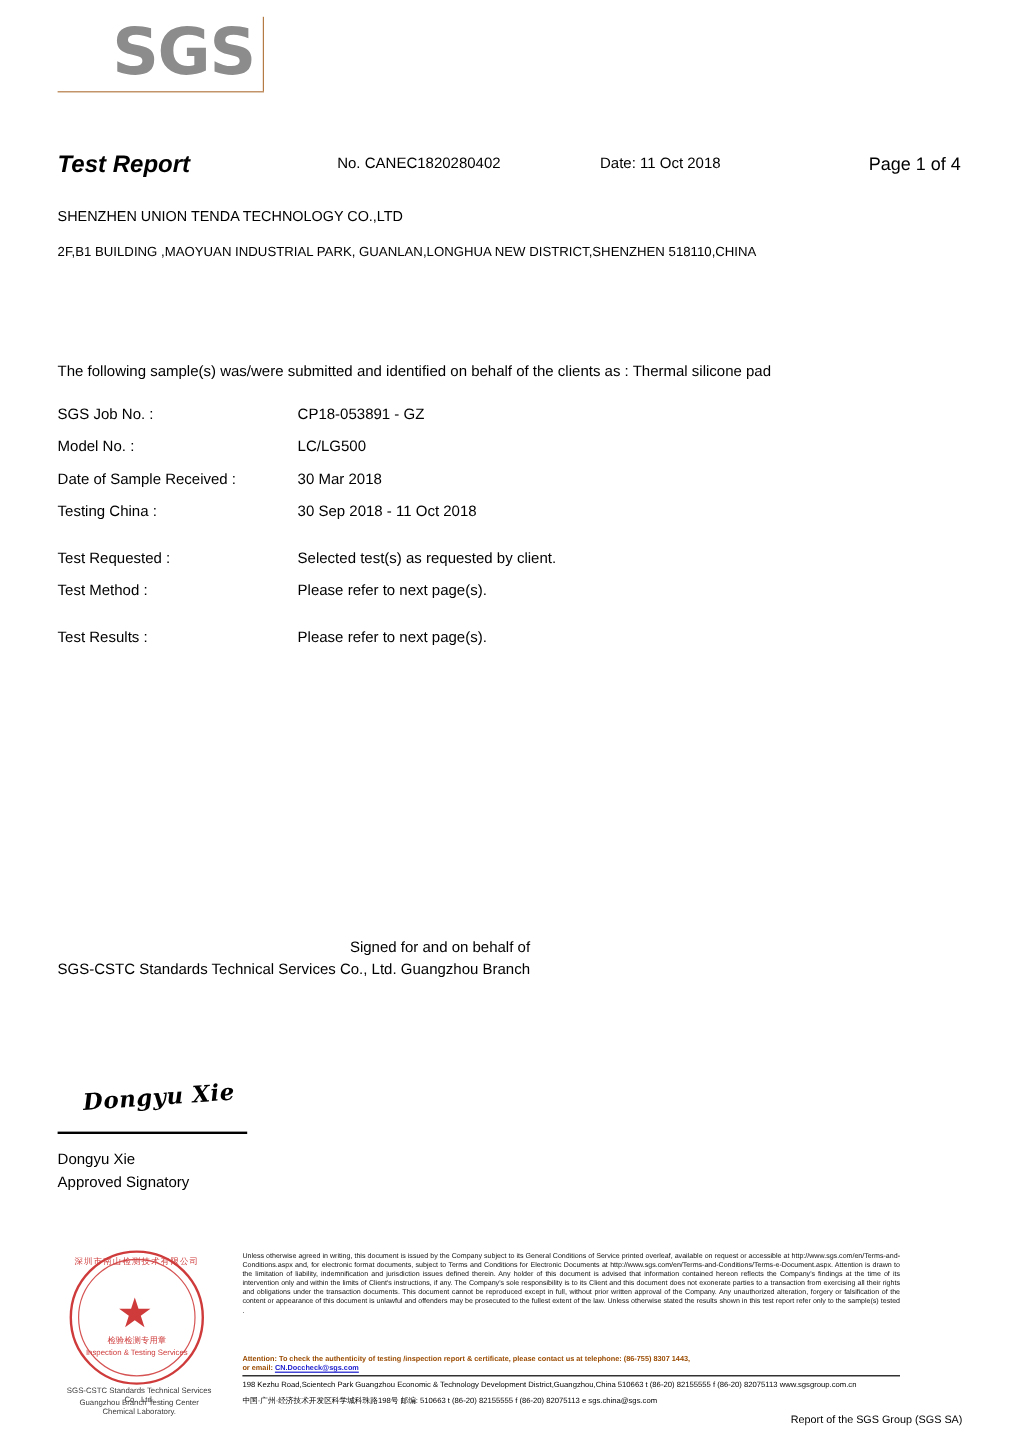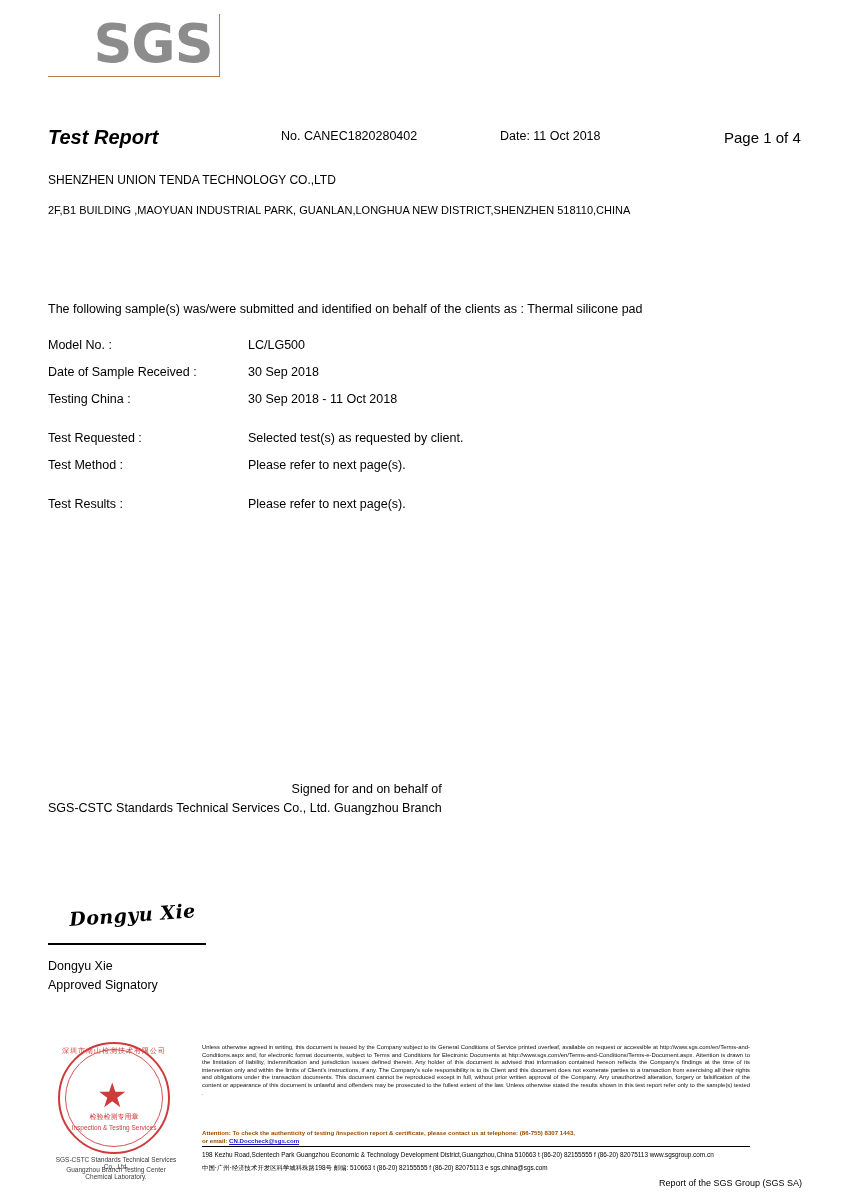--- a/index.html
+++ b/index.html
@@ -337,27 +337,31 @@
     <div class="doc-page">Page 1 of 4</div>
   </div>
 
   <div class="client-name">SHENZHEN UNION TENDA TECHNOLOGY CO.,LTD</div>
   <div class="client-addr">2F,B1 BUILDING ,MAOYUAN INDUSTRIAL PARK, GUANLAN,LONGHUA NEW DISTRICT,SHENZHEN 518110,CHINA</div>
 
   <div class="sample-intro">The following sample(s) was/were submitted and identified on behalf of the clients as : Thermal silicone pad</div>
 
   <table class="info-table">
     <tbody>
+        <tr>
+      <td class="label">SGS Job No. :</td>
+      <td class="value">CP18-053891 - GZ</td>
+    </tr>
     <tr>
       <td class="label">Model No. :</td>
       <td class="value">LC/LG500</td>
     </tr>
     <tr>
       <td class="label">Date of Sample Received :</td>
-      <td class="value">30 Sep 2018</td>
+      <td class="value">30 Mar 2018</td>
     </tr>
     <tr>
       <td class="label">Testing China :</td>
       <td class="value">30 Sep 2018 - 11 Oct 2018</td>
     </tr>
     <tr class="gap">
           <td></td>
           <td></td>
         </tr>
     <tr>

